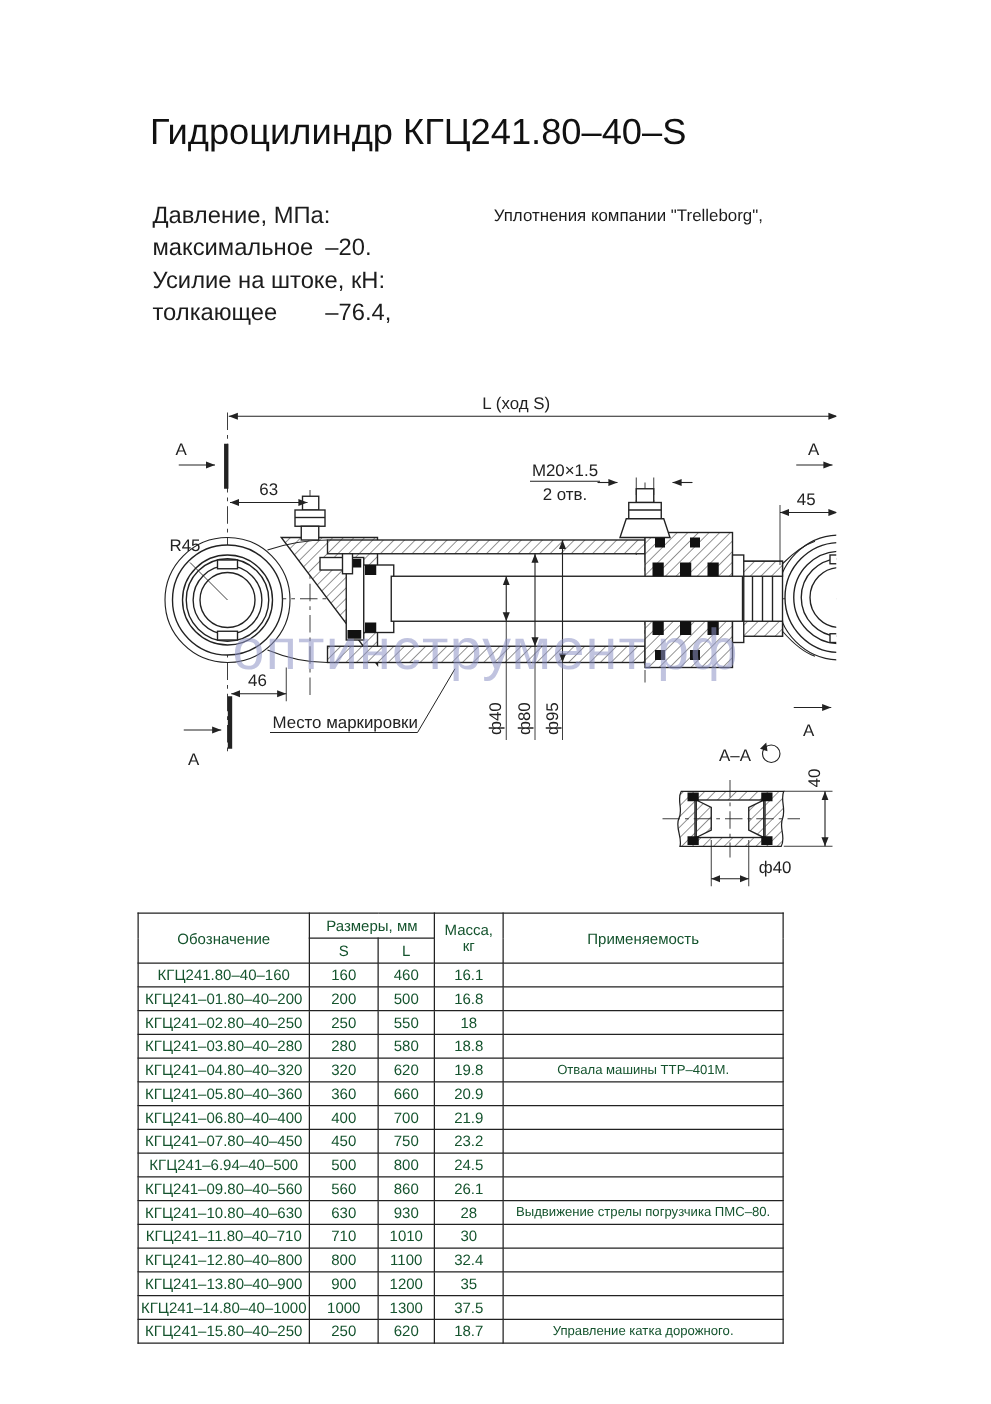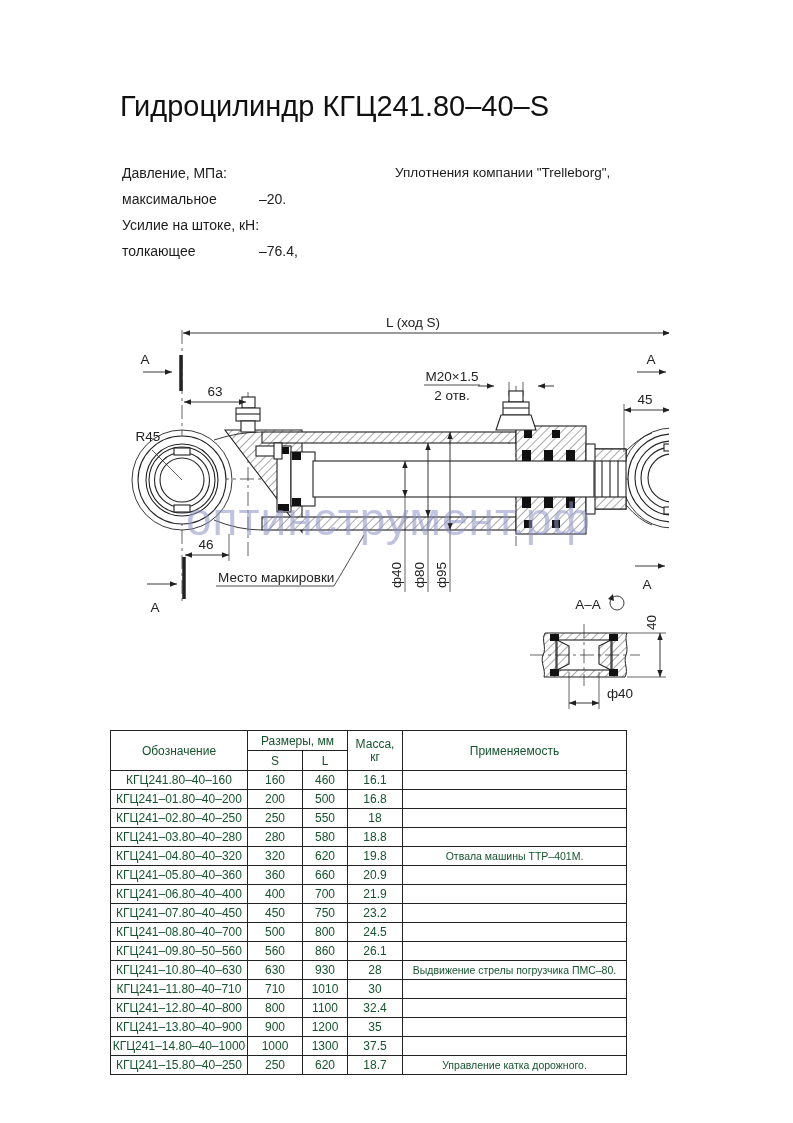--- a/index.html
+++ b/index.html
@@ -1,20 +1,20 @@
 <!DOCTYPE html>
 <html><head>
 <meta charset="utf-8">
 <style>
   html,body{margin:0;padding:0;background:#fff;}
   .page{position:relative;width:669px;height:1123px;background:#fff;overflow:hidden;
         font-family:"Liberation Sans",sans-serif;color:#1c1c1c;}
   .title{position:absolute;top:90px;left:0;width:100%;text-align:center;
          font-size:29px;font-weight:400;letter-spacing:0px;color:#111;}
-  .specs{position:absolute;left:122px;top:160px;font-size:14px;line-height:26px;}
+  .specs{position:absolute;left:122px;top:160px;font-size:19px;line-height:26px;}
   .spec-row .lbl{display:inline-block;width:133px;}
   .notes{position:absolute;left:395px;top:160px;font-size:13.5px;line-height:26px;white-space:nowrap;}
   svg.draw{position:absolute;left:0;top:0;z-index:2;}
   .watermark{position:absolute;left:186px;top:492px;z-index:6;font-size:46px;letter-spacing:1px;
              color:rgba(140,145,197,0.55);white-space:nowrap;pointer-events:none;}
   table.spec-table{position:absolute;left:110px;top:730px;z-index:3;border-collapse:collapse;
         table-layout:fixed;width:516px;font-size:12px;color:#14532d;}
   table.spec-table th, table.spec-table td{border:1px solid #222;padding:0;height:18px;
         text-align:center;font-weight:400;overflow:hidden;white-space:nowrap;}
   table.spec-table th{height:19px;}
@@ -331,28 +331,28 @@
           <td class="cell-a"></td>
         </tr>
         <tr>
           <td class="cell-d">КГЦ241–07.80–40–450</td>
           <td class="cell-s">450</td>
           <td class="cell-l">750</td>
           <td class="cell-m">23.2</td>
           <td class="cell-a"></td>
         </tr>
         <tr>
-          <td class="cell-d">КГЦ241–08.80–40–700</td>
+          <td class="cell-d">КГЦ241–6.94–40–500</td>
           <td class="cell-s">500</td>
           <td class="cell-l">800</td>
           <td class="cell-m">24.5</td>
           <td class="cell-a"></td>
         </tr>
         <tr>
-          <td class="cell-d">КГЦ241–09.80–50–560</td>
+          <td class="cell-d">КГЦ241–09.80–40–560</td>
           <td class="cell-s">560</td>
           <td class="cell-l">860</td>
           <td class="cell-m">26.1</td>
           <td class="cell-a"></td>
         </tr>
         <tr>
           <td class="cell-d">КГЦ241–10.80–40–630</td>
           <td class="cell-s">630</td>
           <td class="cell-l">930</td>
           <td class="cell-m">28</td>

